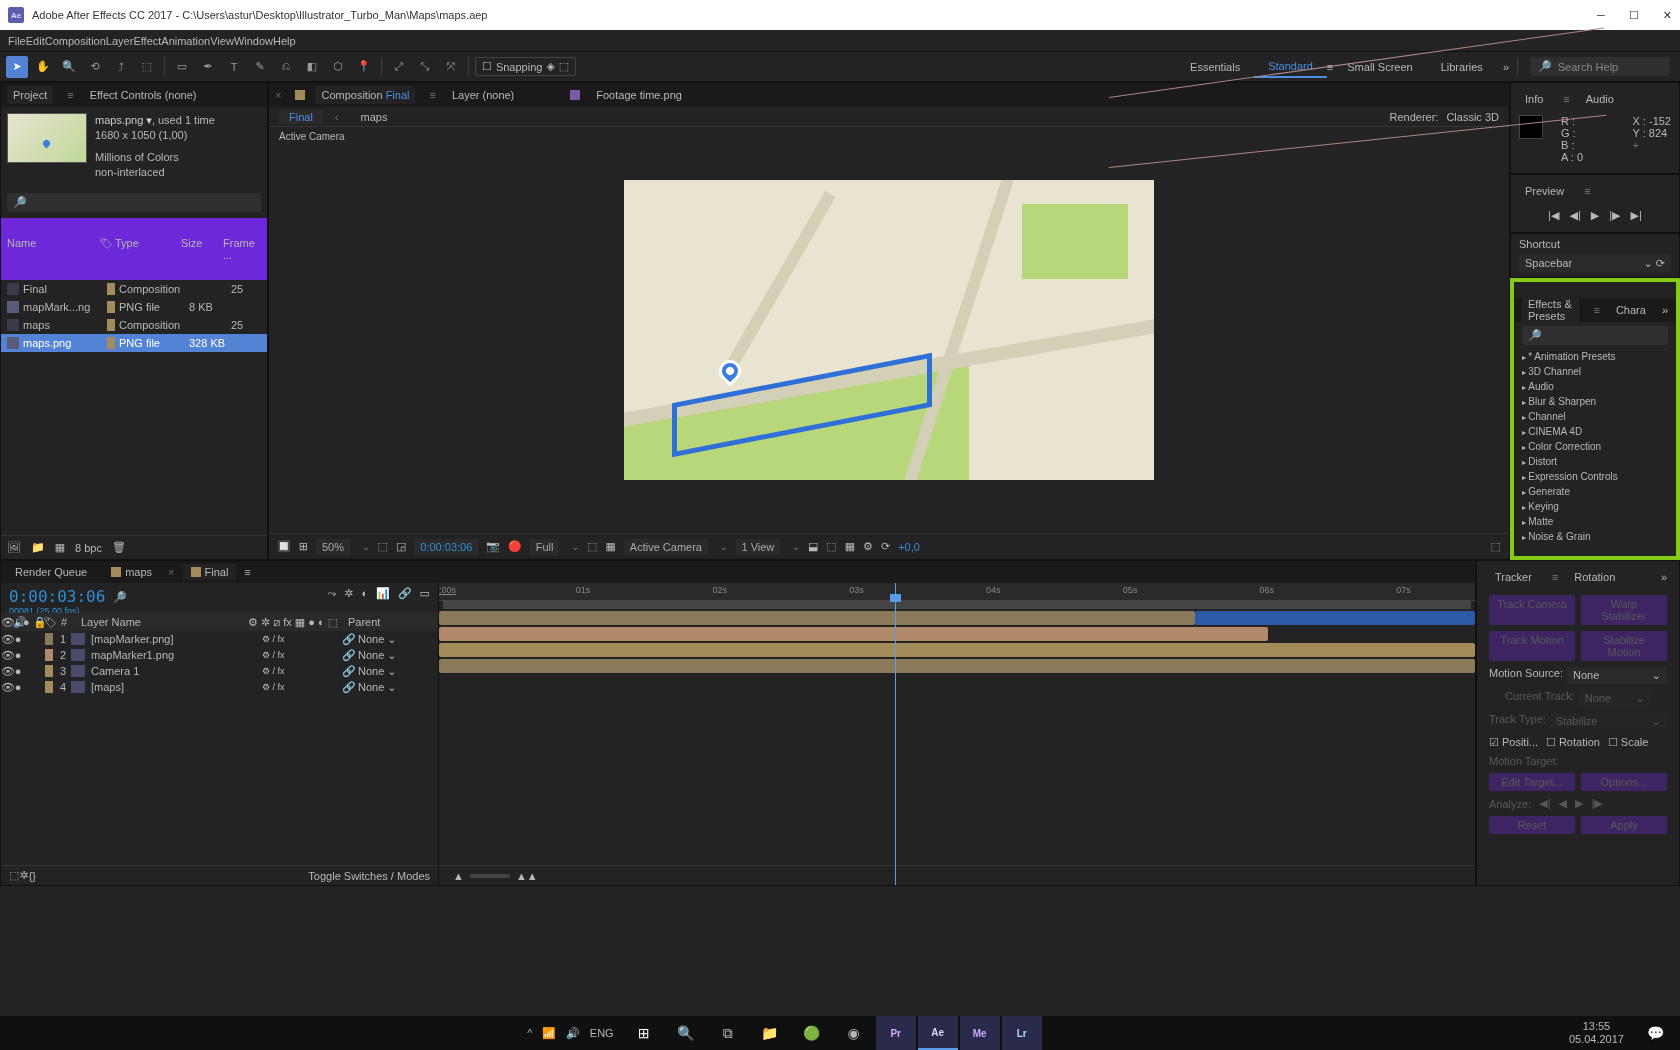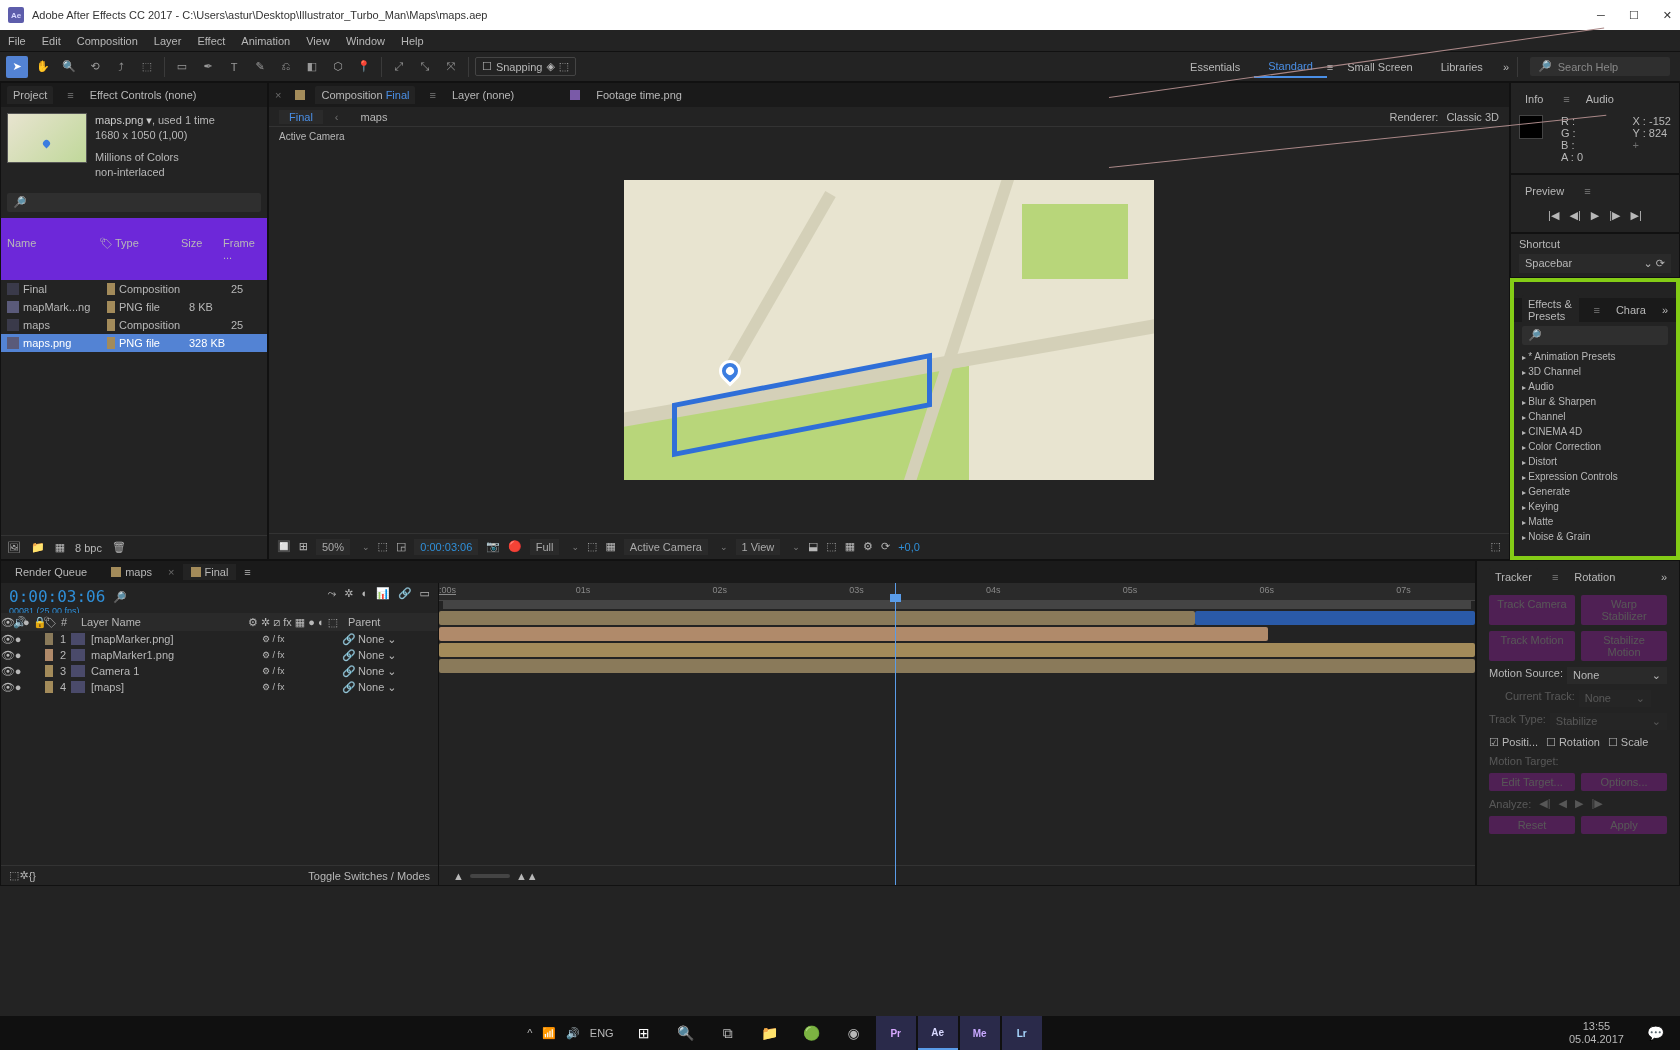--- a/index.html
+++ b/index.html
@@ -1,20 +1,20 @@
 <!DOCTYPE html>
 <html><head>
 <meta charset="utf-8">
 <style>
 *{margin:0;padding:0;box-sizing:border-box;font-family:"Segoe UI",Arial,sans-serif;font-size:11px;user-select:none}
 body{background:#232323;color:#b8b8b8;width:1680px;height:1050px;overflow:hidden;position:relative}
 .titlebar{height:30px;background:#fff;display:flex;align-items:center;padding:0 8px;color:#333}
 .titlebar .ae-logo{width:16px;height:16px;background:#5d5dab;margin-right:8px;border-radius:2px;display:flex;align-items:center;justify-content:center;color:#d8d8ff;font-size:8px;font-weight:bold}
 .titlebar .winbtns{margin-left:auto;display:flex;gap:24px;font-size:14px}
-.menubar{height:22px;background:#232323;display:flex;align-items:center;padding:0 8px;gap:16px;border-bottom:1px solid #111}
+.menubar{height:22px;background:#232323;display:flex;align-items:center;padding:0 8px;border-bottom:1px solid #111}
 .menubar span{cursor:pointer}
 .toolbar{height:30px;background:#232323;display:flex;align-items:center;padding:0 6px;border-bottom:1px solid #111;gap:4px}
 .toolbar .sep{width:1px;height:20px;background:#3a3a3a;margin:0 2px}
 .toolbar .tool{width:22px;height:22px;display:flex;align-items:center;justify-content:center;color:#999;cursor:pointer}
 .toolbar .tool.active{background:#5383d4;border-radius:2px;color:#fff}
 .snap-box{display:flex;align-items:center;gap:4px;border:1px solid #444;padding:2px 6px;border-radius:2px}
 .ws-tabs{margin-left:auto;display:flex;align-items:center;gap:0}
 .ws-tab{padding:4px 14px;cursor:pointer}
 .ws-tab.active{color:#4a8fe6;border-bottom:2px solid #4a8fe6}
 .search-box{display:flex;align-items:center;gap:6px;padding:3px 8px;background:#2f2f2f;border-radius:2px;margin-left:10px;margin-right:4px;width:140px}
@@ -105,21 +105,21 @@
 .playhead{position:absolute;top:0;width:1px;height:100%;background:#5a9ce8;z-index:5}
 .playhead::before{content:"";position:absolute;top:11px;left:-5px;width:11px;height:8px;background:#5a9ce8}
 .work-area{position:absolute;top:18px;left:4px;right:4px;height:8px;background:#444}
 .track-area{flex:1;position:relative}
 .track-bar{position:absolute;height:14px;border-radius:2px}
 .tl-footer{height:20px;display:flex;align-items:center;padding:0 8px;font-size:10px;border-top:1px solid #333}
 
 .tracker{width:204px;border:1px solid #111;padding:4px 12px;font-size:10px}
 .tracker .disabled{opacity:.35}
 .tracker-row{display:flex;gap:6px;margin:6px 0}
-.tracker-btn{background:#a21caf;padding:3px 6px;flex:1;text-align:center;border-radius:2px}
+.tracker-btn{background:#6d28d9;padding:3px 6px;flex:1;text-align:center;border-radius:2px}
 .tracker-sel{background:#2a2a2a;padding:2px 6px;display:flex;justify-content:space-between}
 
 .taskbar{position:absolute;bottom:0;left:0;right:0;height:34px;background:#101010;display:flex;align-items:center;padding:0 4px;gap:2px}
 .tb-icon{width:40px;height:34px;display:flex;align-items:center;justify-content:center;font-size:14px}
 .tb-icon.active{border-bottom:2px solid #5a9ce8}
 .tb-clock{margin-left:auto;text-align:center;font-size:10px;line-height:1.2;padding:0 10px}
 .tb-tray{display:flex;gap:10px;align-items:center;padding:0 8px}
 
 .chevron{font-size:9px;opacity:.6;margin-left:4px}
 </style>

